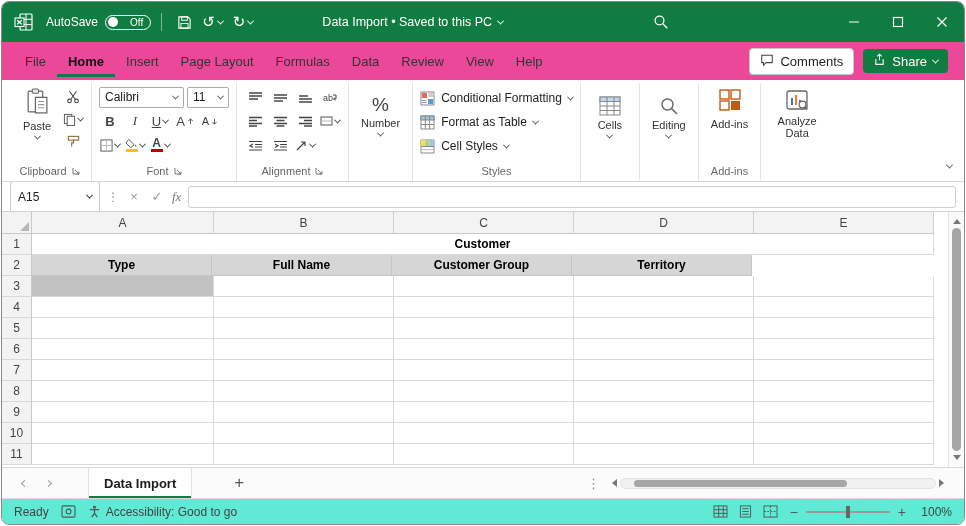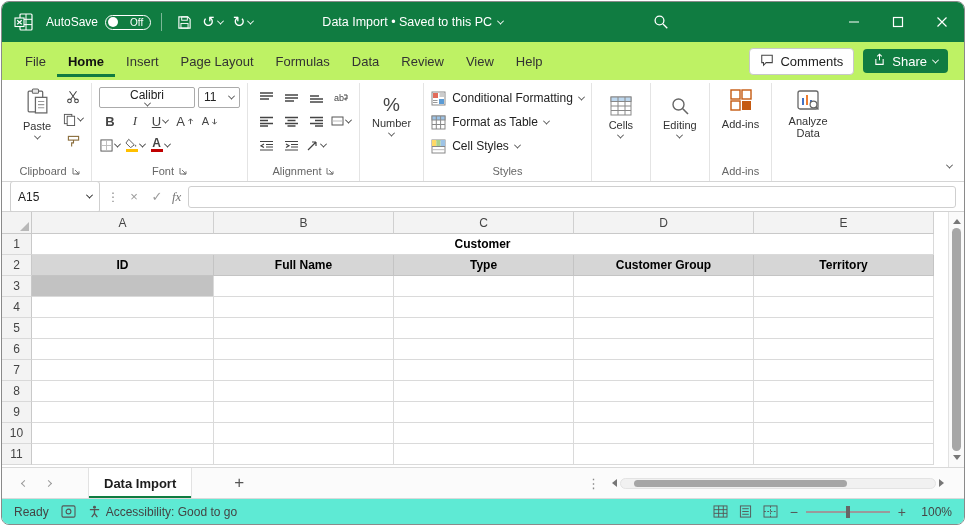--- a/index.html
+++ b/index.html
@@ -16,21 +16,21 @@
   .knob { width:10px; height:10px; border-radius:50%; background:#fff; }
   .t-sep { width:1px; height:18px; background:rgba(255,255,255,.45); margin:0 10px; }
   .t-btn { display:flex; align-items:center; gap:3px; padding:4px 5px; font-size:15px; cursor:pointer; }
   .chev { display:inline-block; width:5px; height:5px; border-right:1.4px solid currentColor; border-bottom:1.4px solid currentColor; transform:rotate(45deg) translate(-1px,-1px); }
   .t-title { display:flex; align-items:center; gap:6px; font-size:12.5px; margin-left:64px; white-space:nowrap; cursor:default; }
   .t-search { margin-left:150px; cursor:pointer; }
   .win-ctrls { margin-left:auto; display:flex; height:100%; }
   .wc { width:44px; height:100%; display:flex; align-items:center; justify-content:center; cursor:pointer; }
 
   
-  .menubar { height:38px; display:flex; align-items:center; padding:16px 12px; background:#bef264; flex:0 0 auto; }
+  .menubar { height:38px; display:flex; align-items:center; padding:16px 12px; background:#ec4899; flex:0 0 auto; }
   .mtab { padding:8px 11px; font-size:13px; color:#333; cursor:pointer; white-space:nowrap; }
   .mtab.active { font-weight:700; color:#111; box-shadow: inset 0 -3px 0 #107C41; }
   .comments-btn { margin-left:auto; display:flex; align-items:center; gap:6px; border:1px solid #c8c8c8; border-radius:4px;
                   background:#fff; padding:4px 10px; font-size:13px; color:#222; cursor:pointer; }
   .share-btn { margin-left:9px; display:flex; align-items:center; gap:6px; border-radius:4px; background:#107C41; color:#fff;
                padding:4px 10px; font-size:13px; cursor:pointer; margin-right:4px; }
 
   
   .ribbon { height:102px; background:#fff; border-bottom:1px solid #D5D5D5; display:flex; padding:3px 4px 0 6px; position:relative; flex:0 0 auto; }
   .group { display:flex; flex-direction:column; border-right:1px solid #E4E4E4; padding:2px 7px 0 7px; }
@@ -249,21 +249,21 @@
         <span>Clipboard</span>
         <span><svg width="8" height="8" viewBox="0 0 8 8">
               <path d="M1 1 V7 H7" fill="none" stroke="#777"></path>
               <path d="M3 3 L7 7 M7 7 V4.3 M7 7 H4.3" fill="none" stroke="#777"></path>
             </svg></span>
       </div>
     </div>
 
     <div class="group">
       <div class="rrow">
-        <span class="combo" style="width:96px;flex-direction:column;">
+        <span class="combo" style="width:85px;">
             <span>Calibri</span>
             <span class="chev"></span>
           </span>
         <span class="combo" style="width:42px;">
             <span>11</span>
             <span class="chev"></span>
           </span>
       </div>
       <div class="rrow">
         <span class="sbtn bold-i">B</span>
@@ -567,23 +567,22 @@
         <span class="colh c-c">C</span>
         <span class="colh c-d">D</span>
         <span class="colh c-e">E</span>
       </div>
       <div class="grow">
         <span class="rowh">1</span>
         <span class="merged">Customer</span>
       </div>
       <div class="grow">
         <span class="rowh">2</span>
-        <span class="cell hcell c-a">ID</span>
+        <span class="cell hcell c-c">Type</span>
         <span class="cell hcell c-b">Full Name</span>
-        <span class="cell hcell c-c">Type</span>
         <span class="cell hcell c-d">Customer Group</span>
         <span class="cell hcell c-e">Territory</span>
       </div>
       <div class="grow">
         <span class="rowh">3</span>
         <span class="cell sel c-a"></span>
         <span class="cell c-b"></span>
         <span class="cell c-c"></span>
         <span class="cell c-d"></span>
         <span class="cell c-e"></span>

